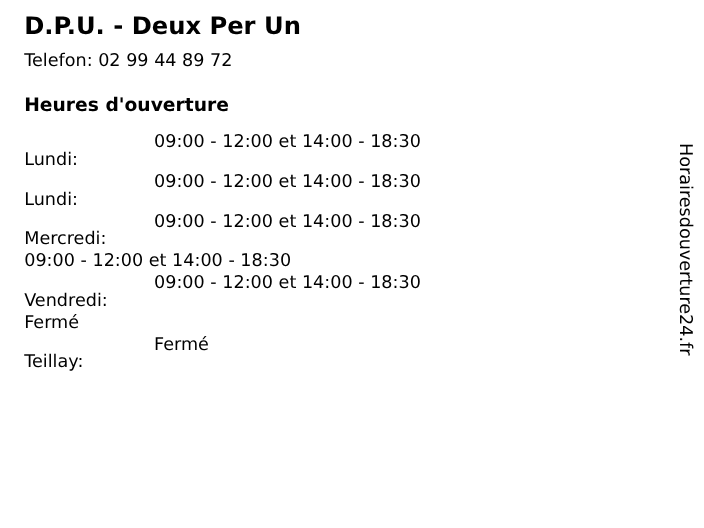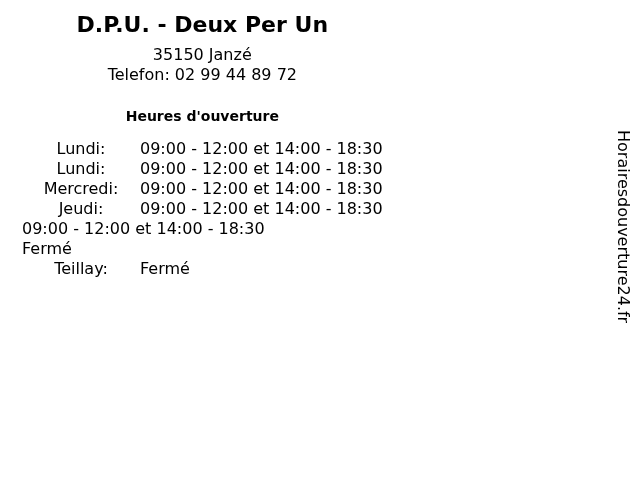--- a/index.html
+++ b/index.html
@@ -8,54 +8,54 @@
     background: #ffffff;
   }
   .page {
     position: relative;
     width: 640px;
     height: 480px;
     background: #ffffff;
     color: #000000;
     font-family: "DejaVu Sans", "Liberation Sans", sans-serif;
     overflow: hidden;
-    text-align: center;
   }
   .content {
     position: absolute;
     top: 11px;
     left: 22px;
   }
   .title {
     font-size: 22px;
     font-weight: bold;
     line-height: 28px;
     margin: 0 0 6px 0;
   }
   .addr-line {
     font-size: 16px;
     line-height: 20px;
     white-space: pre;
   }
   .hours-heading {
-    font-size: 14px;
+    font-size: 17px;
     font-weight: bold;
     line-height: 22px;
     margin: 20px 0 12px 0;
   }
   .hours-table {
     font-size: 16px;
   }
   .hours-row {
     display: flex;
     line-height: 20px;
   }
   .day-cell {
     width: 118px;
     flex: 0 0 118px;
+    margin-top: 16px;
   }
   .time-cell {
     white-space: pre;
   }
   .watermark {
     position: absolute;
     top: 130px;
     right: 7px;
     writing-mode: vertical-rl;
     font-size: 16px;
@@ -66,44 +66,43 @@
 </head>
 <body>
 
 <div class="page">
 
   <div class="content">
 
     <h1 class="title">D.P.U. - Deux Per Un</h1>
 
     <div class="address-block">
-      <div class="addr-line">35150 Janzé</div>
       <div class="addr-line">Telefon: 02 99 44 89 72</div>
     </div>
 
     <h2 class="hours-heading">Heures d'ouverture</h2>
 
     <div class="hours-table">
       <div class="hours-row">
         <span class="day-cell">Lundi:</span>
         <span class="time-cell">09:00 - 12:00 et 14:00 - 18:30</span>
       </div>
       <div class="hours-row">
         <span class="day-cell">Lundi:</span>
         <span class="time-cell">09:00 - 12:00 et 14:00 - 18:30</span>
       </div>
       <div class="hours-row">
         <span class="day-cell">Mercredi:</span>
         <span class="time-cell">09:00 - 12:00 et 14:00 - 18:30</span>
       </div>
       <div class="hours-row">
-        <span class="day-cell">Jeudi:</span>
         <span class="time-cell">09:00 - 12:00 et 14:00 - 18:30</span>
       </div>
       <div class="hours-row">
+        <span class="day-cell">Vendredi:</span>
         <span class="time-cell">09:00 - 12:00 et 14:00 - 18:30</span>
       </div>
       <div class="hours-row">
         <span class="time-cell">Fermé</span>
       </div>
       <div class="hours-row">
         <span class="day-cell">Teillay:</span>
         <span class="time-cell">Fermé</span>
       </div>
     </div>

